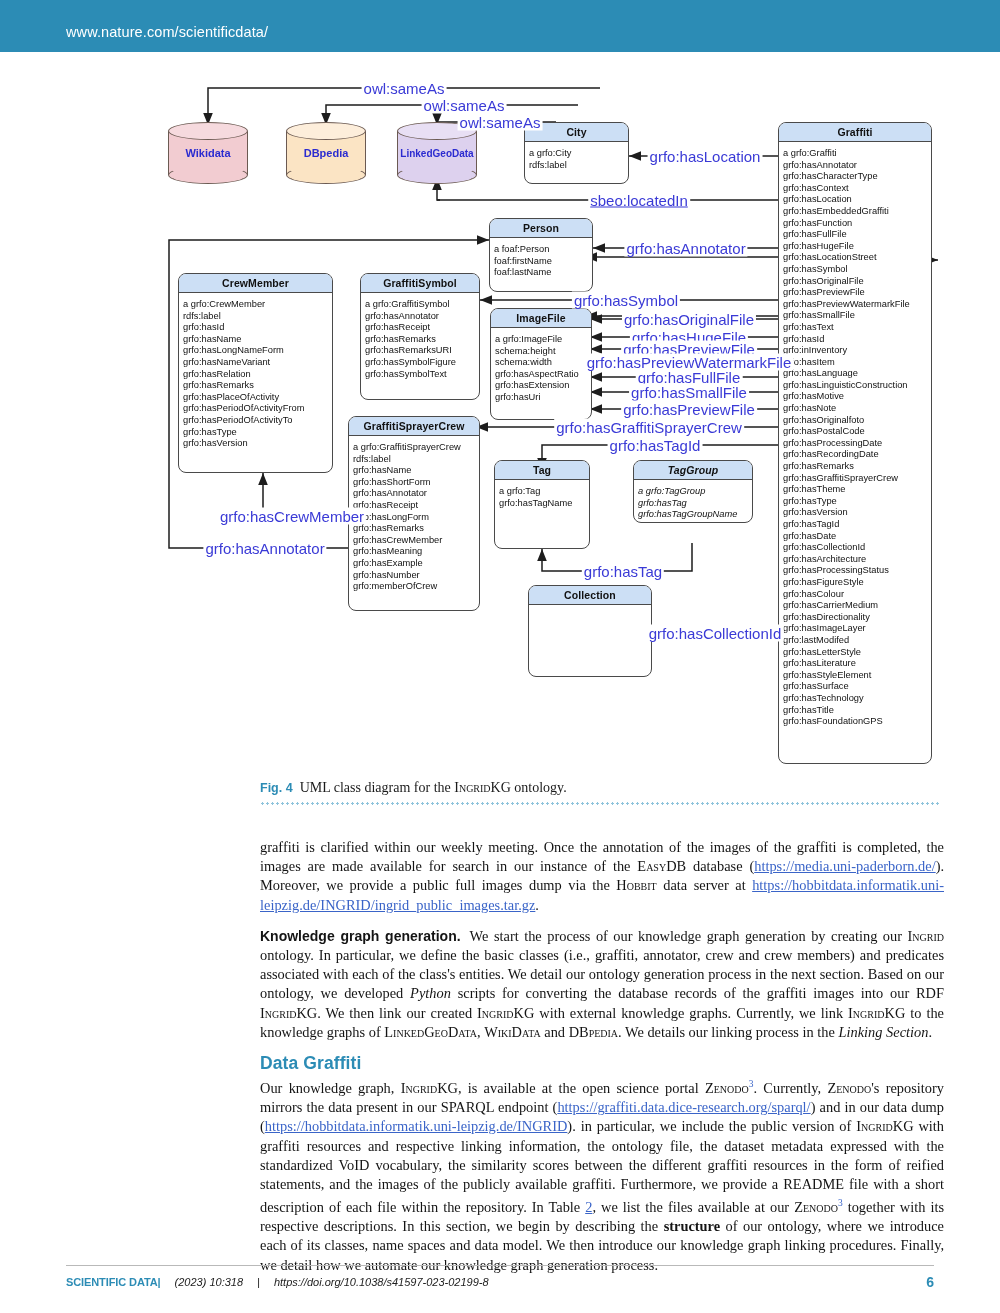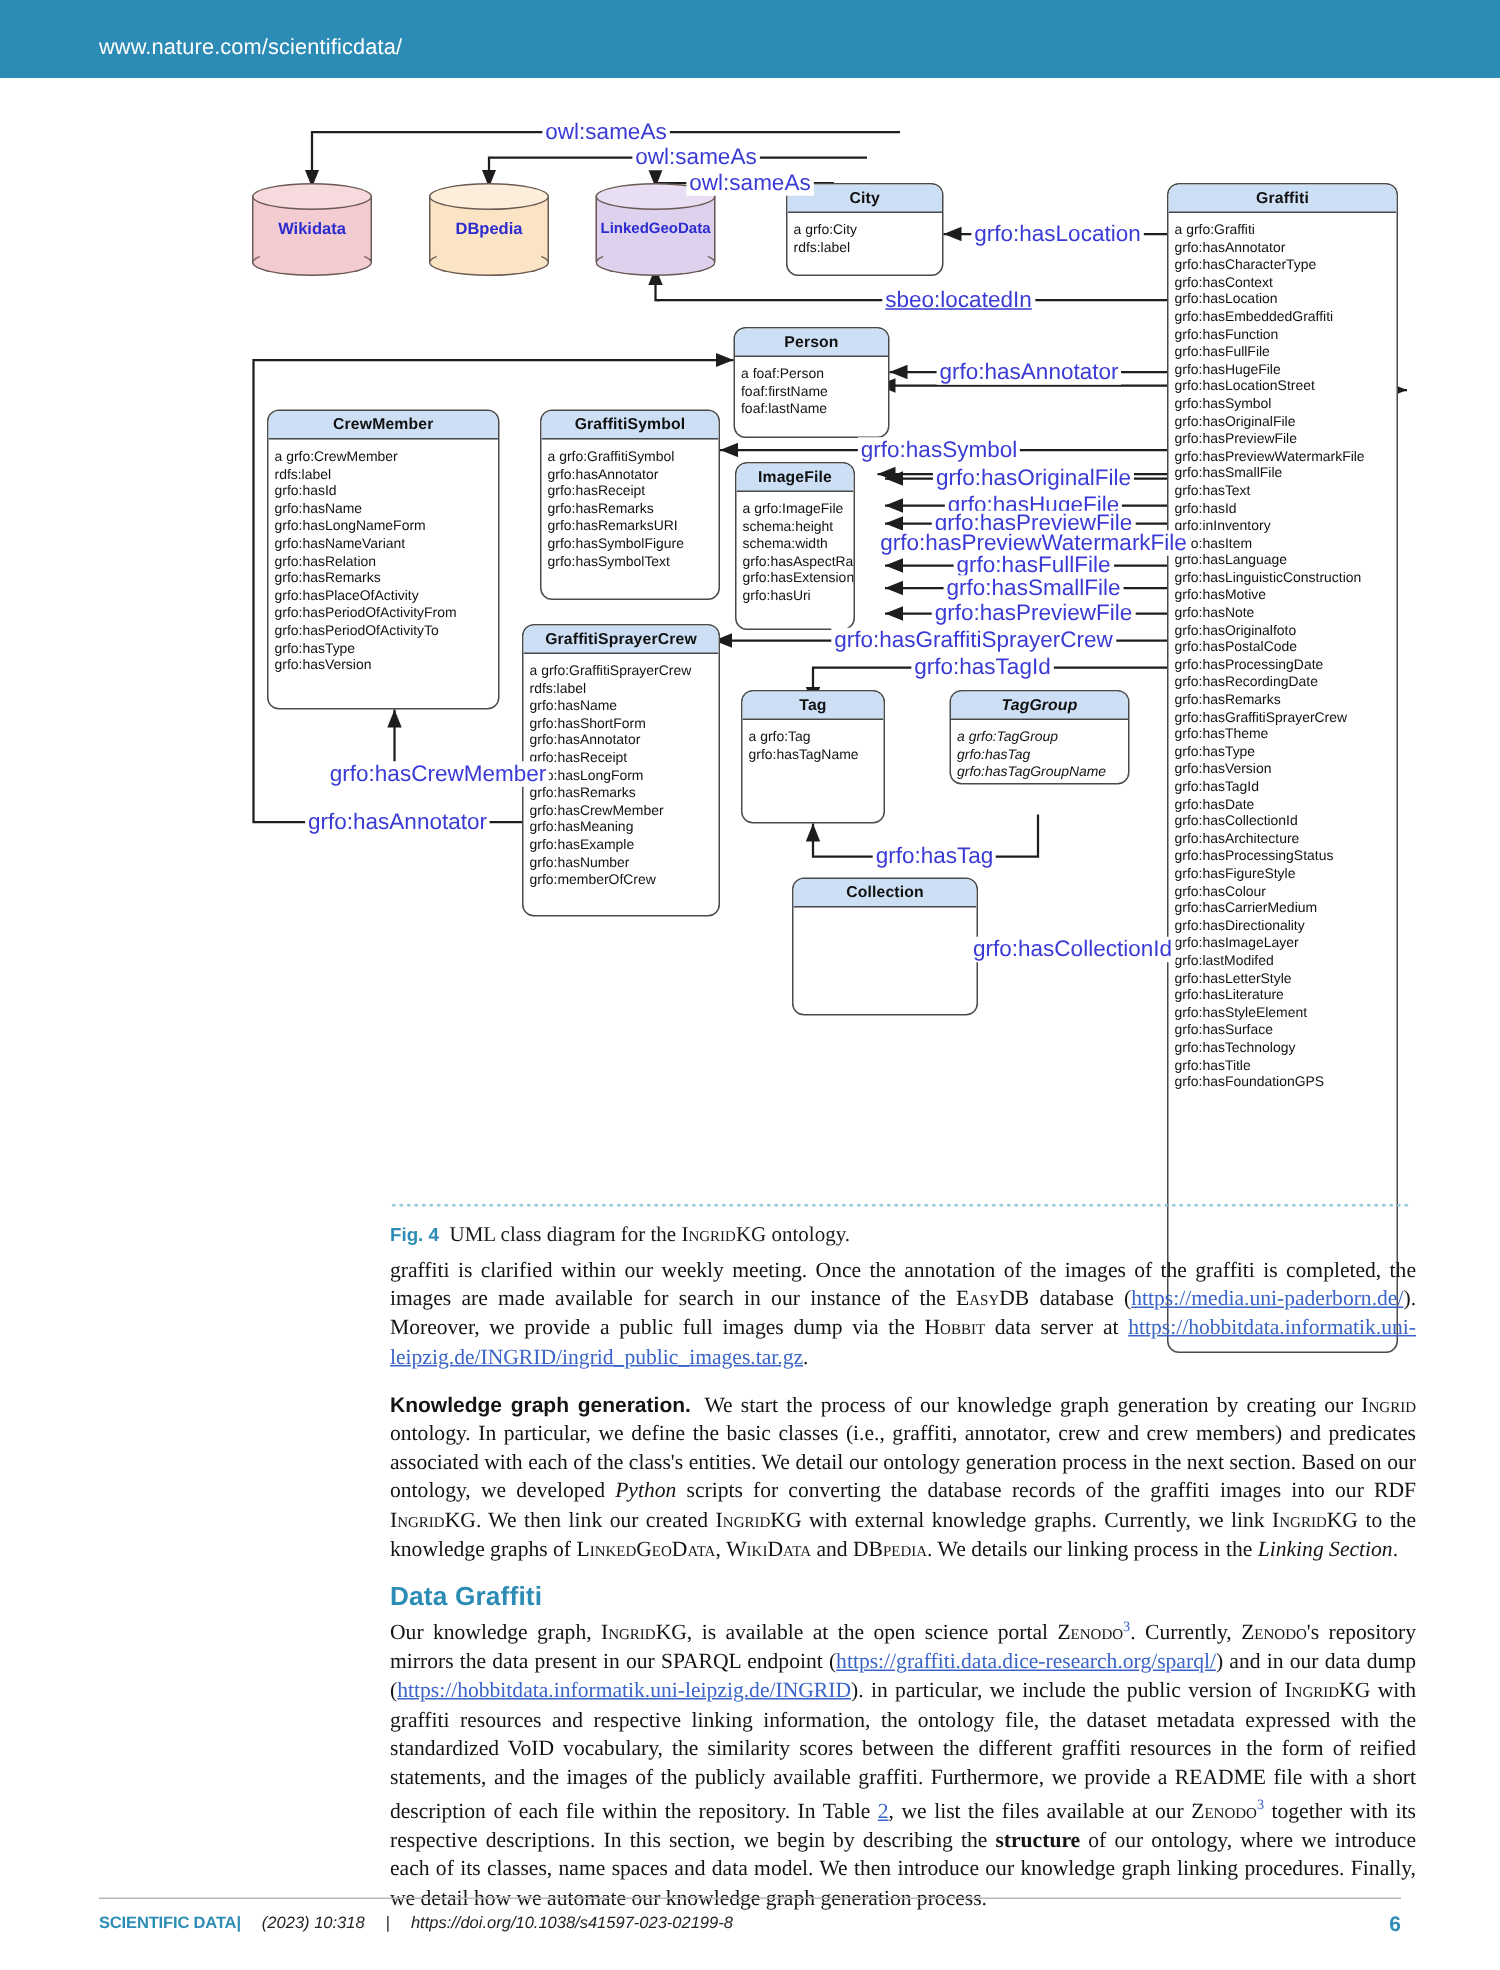--- a/index.html
+++ b/index.html
@@ -64,21 +64,21 @@
   }
 
   .edge-lbl {
     position:absolute; font-family:"Liberation Sans", sans-serif;
     font-size:15px; color:#3a3ad6; background:#ffffff;
     padding:0 2px; white-space:nowrap; transform:translate(-50%, -50%);
   }
 
   
   #caption {
-    position:absolute; left:260px; top:816px; width:680px;
+    position:absolute; left:260px; top:780px; width:680px;
     font-size:14px; color:#1a1a1a;
   }
   #caption .figlabel {
     color:#2c8cb5; font-family:"Liberation Sans", sans-serif;
     font-weight:bold; font-size:12.5px; margin-right:7px;
   }
   #caption .sc { font-variant:small-caps; }
   #caption-rule {
     position:absolute; left:260px; top:802px; width:680px; height:3px;
     background-image:radial-gradient(circle, #8fc4dc 1px, transparent 1.2px);
@@ -215,21 +215,21 @@
   </div>
 
   <div class="uml" style="left:524px; top:62px; width:105px; height:62px;">
     <div class="hd">City</div>
     <div class="bd">
         <div>a grfo:City</div>
         <div>rdfs:label</div>
       </div>
   </div>
 
-  <div class="uml" style="left:778px; top:62px; width:154px; height:780px;">
+  <div class="uml" style="left:778px; top:62px; width:154px; height:642px;">
     <div class="hd">Graffiti</div>
     <div class="bd">
         <div>a grfo:Graffiti</div>
         <div>grfo:hasAnnotator</div>
         <div>grfo:hasCharacterType</div>
         <div>grfo:hasContext</div>
         <div>grfo:hasLocation</div>
         <div>grfo:hasEmbeddedGraffiti</div>
         <div>grfo:hasFunction</div>
         <div>grfo:hasFullFile</div>
@@ -312,21 +312,21 @@
         <div>a grfo:GraffitiSymbol</div>
         <div>grfo:hasAnnotator</div>
         <div>grfo:hasReceipt</div>
         <div>grfo:hasRemarks</div>
         <div>grfo:hasRemarksURI</div>
         <div>grfo:hasSymbolFigure</div>
         <div>grfo:hasSymbolText</div>
       </div>
   </div>
 
-  <div class="uml" style="left:490px; top:248px; width:80px; height:112px;">
+  <div class="uml" style="left:490px; top:248px; width:102px; height:112px;">
     <div class="hd">ImageFile</div>
     <div class="bd">
         <div>a grfo:ImageFile</div>
         <div>schema:height</div>
         <div>schema:width</div>
         <div>grfo:hasAspectRatio</div>
         <div>grfo:hasExtension</div>
         <div>grfo:hasUri</div>
       </div>
   </div>

